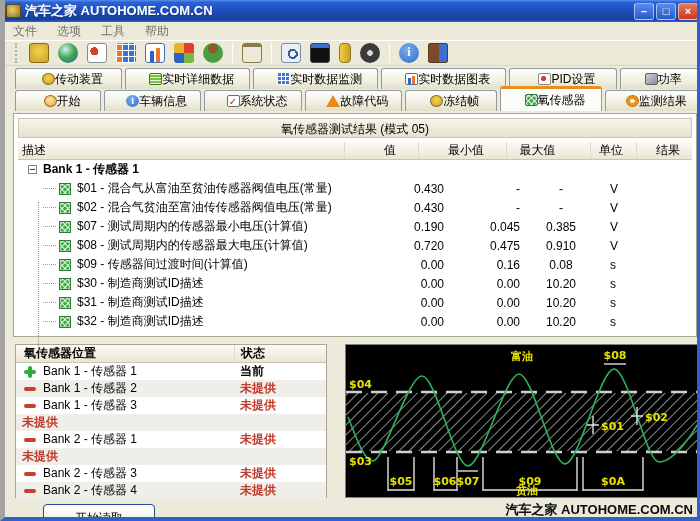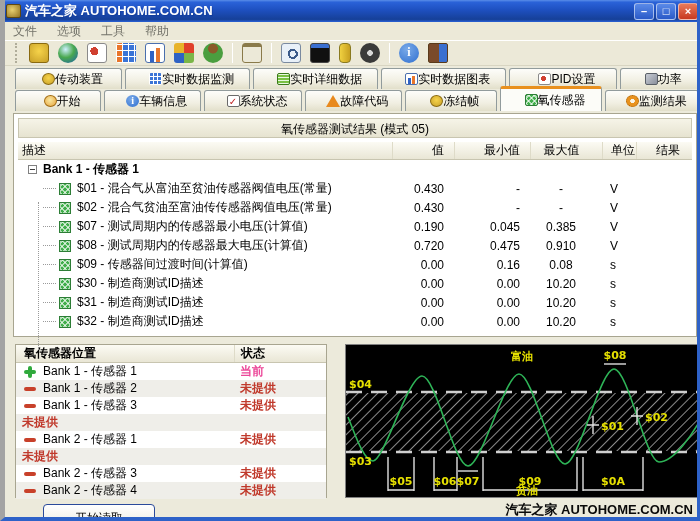--- a/index.html
+++ b/index.html
@@ -63,21 +63,21 @@
   .ic-check { background:#fff; border:1px solid #6A6A6A; color:#C02020; font-size:10px; font-weight:bold; line-height:11px; text-align:center; }
   .ic-warn { width:0!important; height:0!important; border-left:7px solid transparent; border-right:7px solid transparent; border-bottom:12px solid #E8891E; border-radius:0; }
   .ic-oxy { background:#3FAE49; border:1px solid #2D7D36;
     background-image:repeating-linear-gradient(45deg,rgba(255,255,255,.6) 0 1.5px,transparent 1.5px 4px),repeating-linear-gradient(-45deg,rgba(255,255,255,.6) 0 1.5px,transparent 1.5px 4px); }
   .ic-gear { background:radial-gradient(circle at 50% 50%,#F8F4E8 0 2px,#E8921E 2.5px 100%); border-radius:50%; border:1px dotted #A05A00; }
   
   .results { position:absolute; left:8px; top:113px; width:684px; height:224px; background:#fff; border:1px solid #A8A590; z-index:2; }
   .res-title { margin:4px; height:20px; line-height:20px; text-align:center; font-weight:normal;
     background:linear-gradient(180deg,#F6F4E8,#E6E3D0); border:1px solid #C8C5B0; }
   .res-head { display:flex; height:18px; align-items:center; margin:0 4px;
-    background:linear-gradient(180deg,#FCFBF4,#E9E6D5); border-bottom:1px solid #C8C5B0; }
+    background:linear-gradient(180deg,#FCFBF4,#E9E6D5); border-bottom:1px solid #C8C5B0;gap:12px; }
   .res-head > span { border-left:1px solid #DEDBC8; height:100%; line-height:17px; }
   .res-head > span:first-child { border-left:none; }
   .rrow { display:flex; height:19px; align-items:center; margin:0 4px; }
   .c-desc { flex:1; display:flex; align-items:center; overflow:hidden; white-space:nowrap; }
   .c-val { width:62px; text-align:right; padding-right:10px; }
   .c-min { width:76px; text-align:right; padding-right:10px; }
   .c-max { width:72px; text-align:center; padding-right:10px; }
   .c-unit { width:34px; text-align:left; padding-left:8px; }
   .c-res { width:56px; text-align:right; padding-right:12px; }
   .toggle { width:9px; height:9px; border:1px solid #808080; background:#fff; position:relative; margin:0 6px 0 10px; flex:none; }
@@ -90,21 +90,21 @@
     background-image:repeating-linear-gradient(45deg,rgba(255,255,255,.6) 0 1.5px,transparent 1.5px 4px),repeating-linear-gradient(-45deg,rgba(255,255,255,.6) 0 1.5px,transparent 1.5px 4px); }
   
   .sensors { position:absolute; left:10px; top:344px; width:312px; height:154px; background:#fff; border:1px solid #A8A590; display:flex; flex-direction:column; }
   .sn-head { display:flex; height:18px; background:linear-gradient(180deg,#FCFBF4,#E9E6D5); border-bottom:1px solid #C8C5B0; font-weight:bold; }
   .sn-pos-h { flex:1; padding-left:8px; }
   .sn-st-h { width:92px; border-left:1px solid #DEDBC8; padding-left:6px; }
   .snrow { display:flex; flex:1; align-items:center; }
   .snrow:nth-child(odd) { background:#EFEEE9; }
   .sn-pos { flex:1; display:flex; align-items:center; gap:7px; padding-left:8px; }
   .sn-st { width:92px; padding-left:6px; font-weight:bold; }
-  .st-current { color:#ec4899; }
+  .st-current { color:#000000; }
   .st-missing { color:#C0392B; }
   .mk { width:12px; height:12px; position:relative; flex:none; }
   .mk-plus::before { content:""; position:absolute; left:0; top:4px; width:12px; height:4px; background:#2FA93C; border-radius:2px; }
   .mk-plus::after { content:""; position:absolute; left:4px; top:0; width:4px; height:12px; background:#2FA93C; border-radius:2px; }
   .mk-minus::before { content:""; position:absolute; left:0; top:4px; width:12px; height:4px; background:#C8402A; border-radius:2px; }
   
   .chartbox { position:absolute; left:340px; top:344px; width:366px; height:154px; background:#000; border:1px solid #808080; }
   
   .read-btn { position:absolute; left:38px; top:504px; width:112px; height:24px; border:1px solid #2A4A9A;
     border-radius:4px; background:linear-gradient(180deg,#FFFFFF,#ECEBE0); text-align:center; line-height:26px; }
@@ -153,26 +153,26 @@
     <span class="tbi tb-door"></span>
   </div>
 
   <div class="tabs">
     <div class="tabrow">
       <div class="tab" style="width:108px">
         <span class="tabicon ic-plug"></span>
         <span>传动装置</span>
       </div>
       <div class="tab" style="width:126px">
+        <span class="tabicon ic-list"></span>
+        <span>实时详细数据</span>
+      </div>
+      <div class="tab" style="width:126px">
         <span class="tabicon ic-grid"></span>
         <span>实时数据监测</span>
-      </div>
-      <div class="tab" style="width:126px">
-        <span class="tabicon ic-list"></span>
-        <span>实时详细数据</span>
       </div>
       <div class="tab" style="width:126px">
         <span class="tabicon ic-chart"></span>
         <span>实时数据图表</span>
       </div>
       <div class="tab" style="width:108px">
         <span class="tabicon ic-page"></span>
         <span>PID设置</span>
       </div>
       <div class="tab" style="width:80px">

